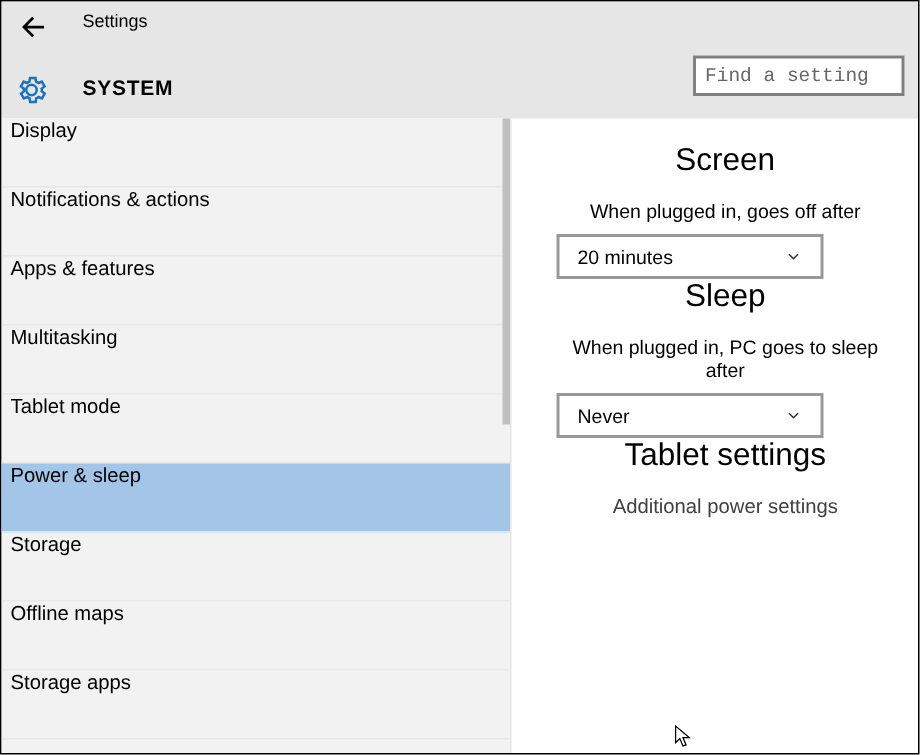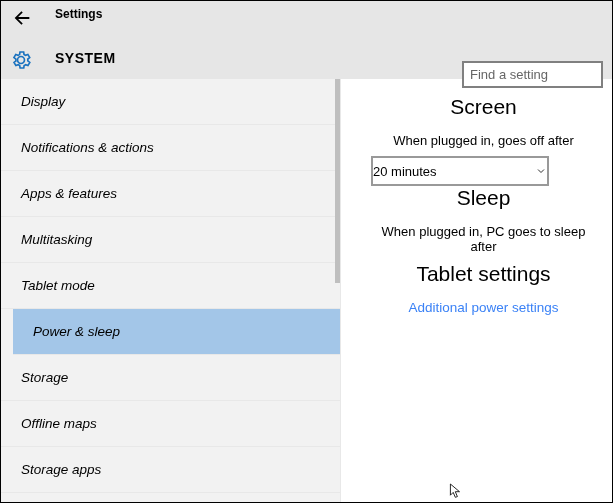--- a/index.html
+++ b/index.html
@@ -23,78 +23,74 @@
     width: 22px;
     height: 22px;
     cursor: pointer;
   }
   .window-title {
     position: absolute;
     top: 6px;
     left: 54px;
     font-size: 12px;
     color: #000;
-    font-weight: bold;
   }
   .gear-icon {
     position: absolute;
     left: 9px;
     top: 48px;
     width: 22px;
     height: 22px;
     color: #1668b0;
   }
   .page-title {
     position: absolute;
     left: 54px;
     top: 49px;
     font-weight: 600;
     font-size: 14px;
     letter-spacing: 0.5px;
   }
   .search-box {
     position: absolute;
     right: 9px;
-    top: 60px;
+    top: 36px;
     width: 141px;
     height: 27px;
     border: 2px solid #808080;
     background: #fff;
     padding: 0 6px;
     font-size: 13px;
     color: #ef4444;
-    font-family: Liberation Sans, sans-serif;
+    font-family: Liberation Mono, monospace;
     outline: none;
   }
   .search-box::placeholder { color: #666; }
 
   .content {
     display: flex;
     height: 425px;
   }
   .sidebar {
     width: 340px;
     background: #f2f2f2;
     position: relative;
     border-right: 1px solid #e8e8e8;
   }
   .sidebar-item {
     height: 46px;
     display: flex;
-    align-items: center;
-    padding-left: 20px;
+    padding-left: 6px;
     font-size: 13.5px;
     color: #000;
     cursor: pointer;
     border-bottom: 1px solid #e8e8e8;
-    font-style: italic;
   }
   .sidebar-item.selected {
     background: #a3c6e8;
-    margin-left: 12px;
   }
   .scrollbar {
     position: absolute;
     right: 0;
     top: 0;
     width: 5px;
     height: 48%;
     background: #bfbfbf;
   }
 
@@ -116,31 +112,31 @@
     color: #000;
     margin-bottom: 8px;
   }
   .dropdown {
     width: 178px;
     height: 30px;
     border: 2px solid #999;
     display: flex;
     align-items: center;
     justify-content: space-between;
-    padding: 0 0;
+    padding: 0 12px;
     font-size: 13px;
     cursor: pointer;
     background: #fff;
   }
   .chevron-down {
     width: 12px;
     height: 12px;
   }
   .link {
-    color: #3b82f6;
+    color: #404040;
     font-size: 13.5px;
     cursor: pointer;
   }
   .cursor {
     position: absolute;
     left: 449px;
     top: 482px;
     width: 14px;
     height: 18px;
     pointer-events: none;
@@ -203,20 +199,26 @@
     <div class="field-label">When plugged in, goes off after</div>
     <div class="dropdown">
       <span>20 minutes</span>
       <svg class="chevron-down" viewBox="0 0 24 24">
           <path d="M6 9l6 6 6-6" fill="none" stroke="#333" stroke-width="2"></path>
         </svg>
     </div>
 
     <div class="section-heading mt">Sleep</div>
     <div class="field-label">When plugged in, PC goes to sleep after</div>
+    <div class="dropdown">
+      <span>Never</span>
+      <svg class="chevron-down" viewBox="0 0 24 24">
+          <path d="M6 9l6 6 6-6" fill="none" stroke="#333" stroke-width="2"></path>
+        </svg>
+    </div>
 
     <div class="section-heading mt">Tablet settings</div>
     <div class="link">Additional power settings</div>
   </div>
 </div>
 
 <svg class="cursor" viewBox="0 0 20 24">
   <path d="M2 2 L2 18 L6 14 L9 21 L12 20 L9 13 L15 13 Z" fill="#fff" stroke="#000" stroke-width="1.2"></path>
 </svg>
 

